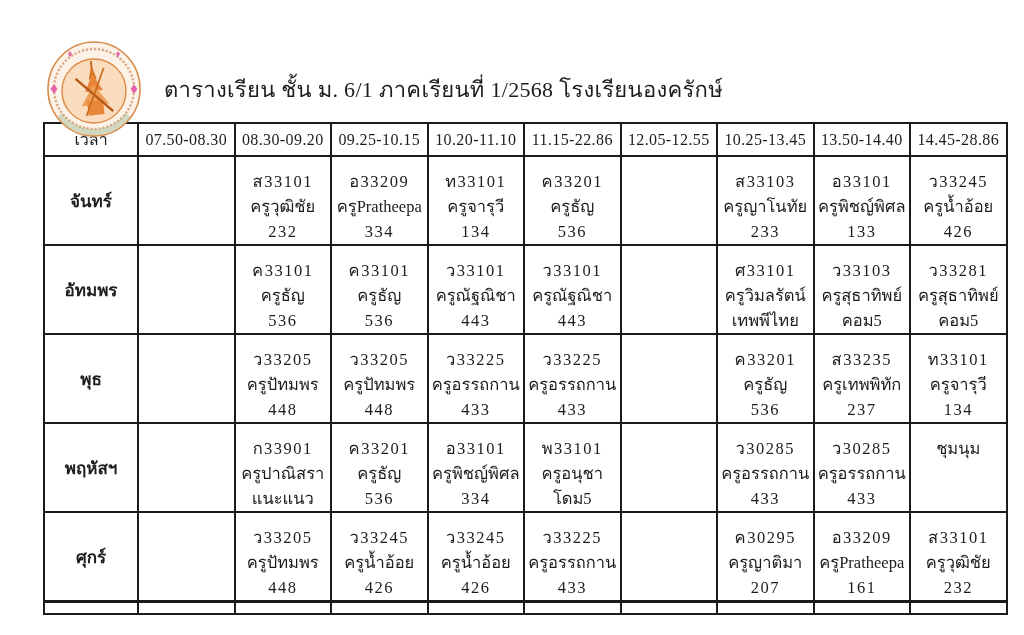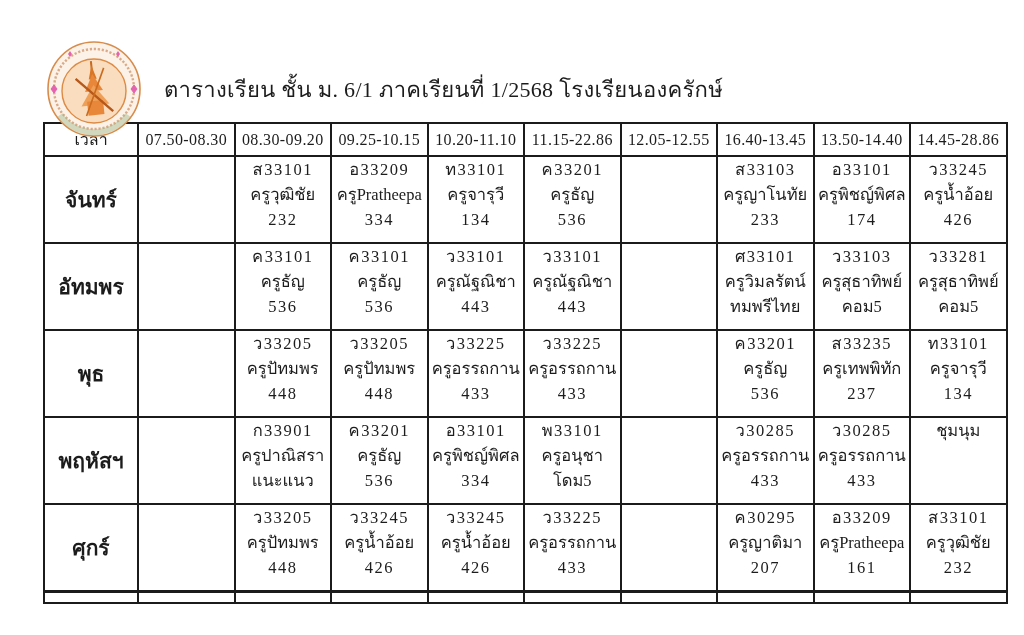--- a/index.html
+++ b/index.html
@@ -29,22 +29,22 @@
     text-align:center;vertical-align:middle;
     padding:0;font-weight:400;overflow:hidden;
   }
   tr.hdr{height:33px;}
   th.corner{font-weight:700;font-size:17px;}
   th.phead{font-weight:400;font-size:16px;letter-spacing:1px;}
   tr.time{height:33px;}
   tr.time th{font-weight:400;font-size:16px;}
   td.timecell{font-size:16px;letter-spacing:.4px;white-space:nowrap;border-radius:12px;}
   tr.dayrow{height:87px;}
-  th.daylabel{font-weight:700;font-size:21px;font-family:Liberation Serif, serif;}
-  td.slot{vertical-align:top;padding-top:0;}
+  th.daylabel{font-weight:700;font-size:17px;font-family:Liberation Serif, serif;}
+  td.slot{vertical-align:top;padding-top:12px;}
   .ln{line-height:25px;font-size:16.5px;white-space:nowrap;}
   .sp{letter-spacing:1.5px;}
   tr.partial{height:12px;}
   tr.partial td{border-top-width:3px;}
 </style>
 </head>
 <body>
 
 <div class="page">
 
@@ -87,21 +87,21 @@
     </colgroup>
     <tbody id="tt-body">
         <tr class="time">
           <th>เวลา</th>
           <td class="timecell">07.50-08.30</td>
           <td class="timecell">08.30-09.20</td>
           <td class="timecell">09.25-10.15</td>
           <td class="timecell">10.20-11.10</td>
           <td class="timecell">11.15-22.86</td>
           <td class="timecell">12.05-12.55</td>
-          <td class="timecell">16.40-13.45</td>
+          <td class="timecell">10.25-13.45</td>
           <td class="timecell">13.50-14.40</td>
           <td class="timecell">14.45-28.86</td>
         </tr>
         <tr class="dayrow">
           <th class="daylabel">จันทร์</th>
           <td class="slot"></td>
           <td class="slot">
             <div class="ln sp">ส33101</div>
             <div class="ln">ครูวุฒิชัย</div>
             <div class="ln sp">232</div>
@@ -123,21 +123,21 @@
           </td>
           <td class="slot"></td>
           <td class="slot">
             <div class="ln sp">ส33103</div>
             <div class="ln">ครูญาโนทัย</div>
             <div class="ln sp">233</div>
           </td>
           <td class="slot">
             <div class="ln sp">อ33101</div>
             <div class="ln">ครูพิชญ์พิศล</div>
-            <div class="ln sp">174</div>
+            <div class="ln sp">133</div>
           </td>
           <td class="slot">
             <div class="ln sp">ว33245</div>
             <div class="ln">ครูน้ำอ้อย</div>
             <div class="ln sp">426</div>
           </td>
         </tr>
         <tr class="dayrow">
           <th class="daylabel">อัทมพร</th>
           <td class="slot"></td>
@@ -158,21 +158,21 @@
           </td>
           <td class="slot">
             <div class="ln sp">ว33101</div>
             <div class="ln">ครูณัฐณิชา</div>
             <div class="ln sp">443</div>
           </td>
           <td class="slot"></td>
           <td class="slot">
             <div class="ln sp">ศ33101</div>
             <div class="ln">ครูวิมลรัตน์</div>
-            <div class="ln">ทมพรีไทย</div>
+            <div class="ln">เทพพีไทย</div>
           </td>
           <td class="slot">
             <div class="ln sp">ว33103</div>
             <div class="ln">ครูสุธาทิพย์</div>
             <div class="ln">คอม5</div>
           </td>
           <td class="slot">
             <div class="ln sp">ว33281</div>
             <div class="ln">ครูสุธาทิพย์</div>
             <div class="ln">คอม5</div>

